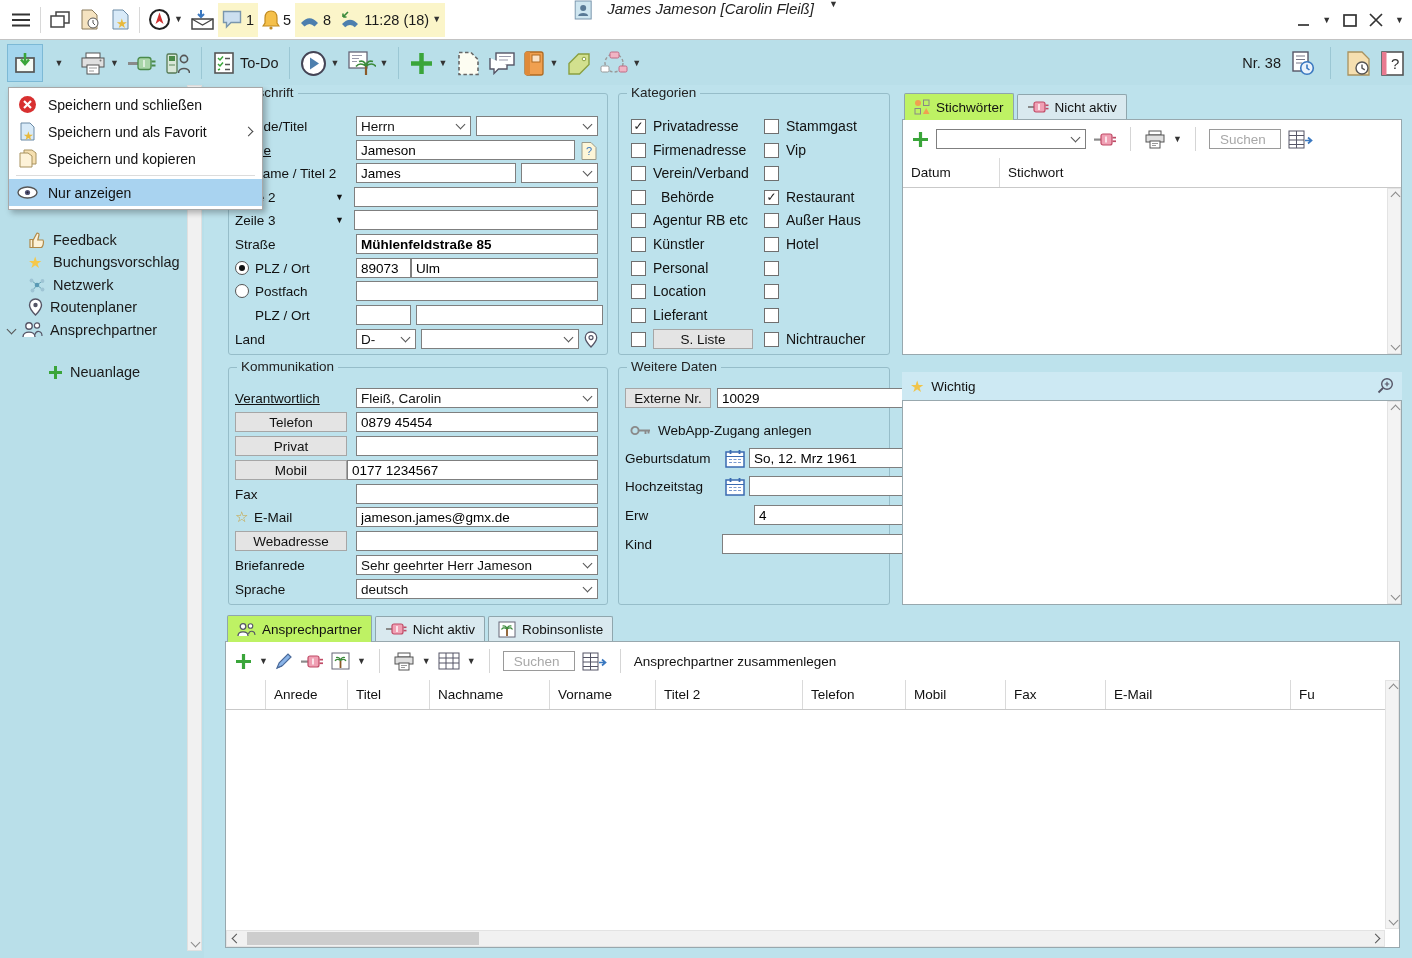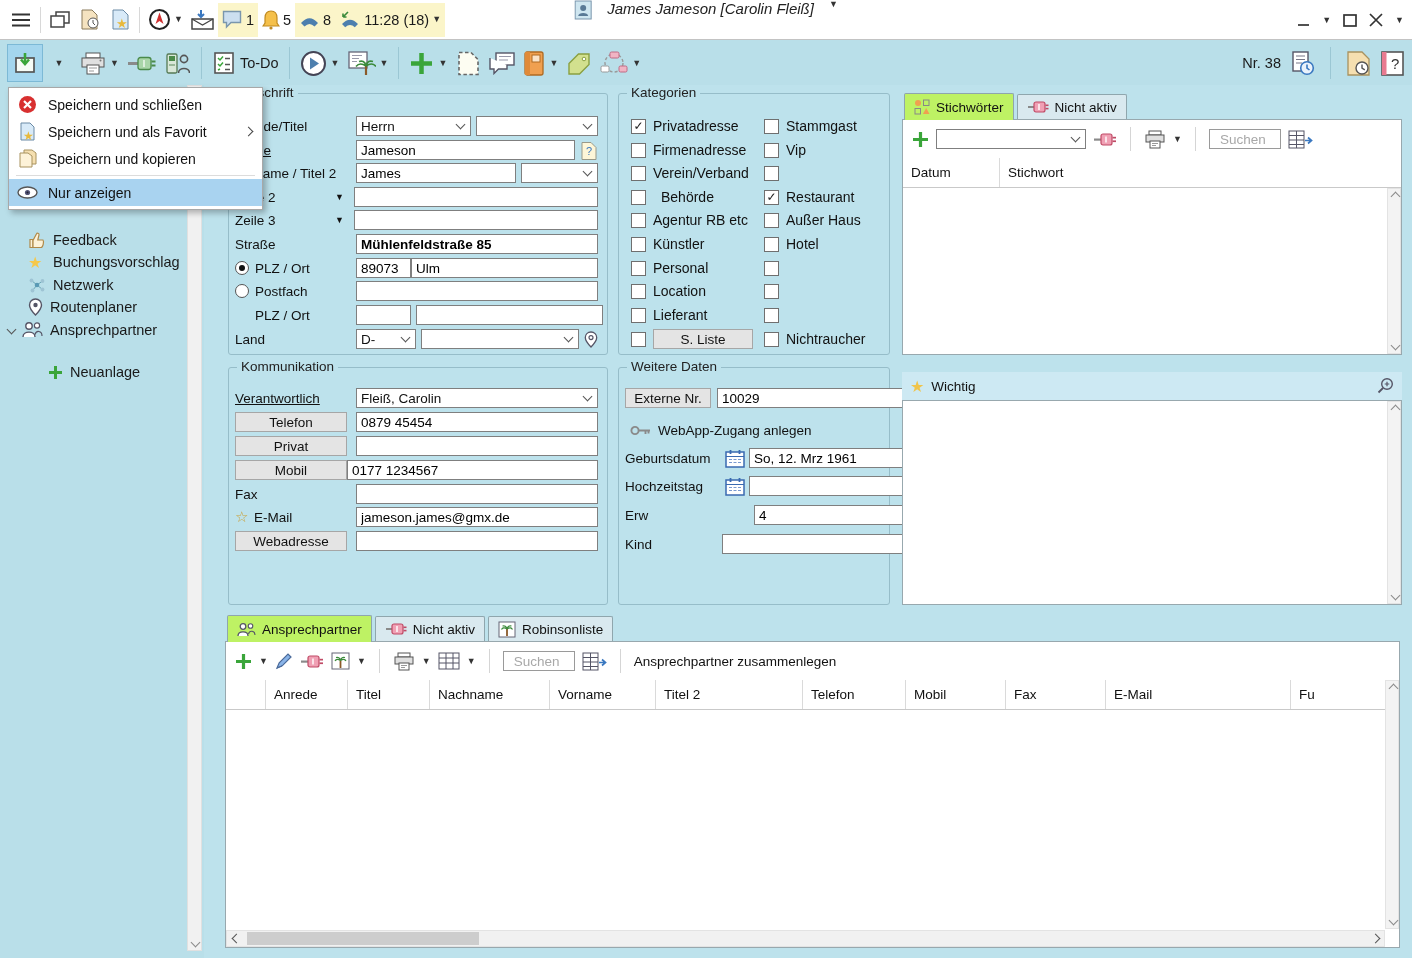--- a/index.html
+++ b/index.html
@@ -737,20 +737,34 @@
     </div>
     <div class="grow" style="top:139px;">
       <span style="width:19px; color:#c9a23c; font-size:15px;">☆</span>
       <span class="lab" style="width:102px;">E-Mail</span>
       <input class="inp" style="flex: 1 1 0%;" value="jameson.james@gmx.de">
     </div>
     <div class="grow" style="top:163px;">
       <span class="gbtn" style="width:112px;">Webadresse</span>
       <input class="inp" style="flex: 1 1 0%; margin-left: 9px;" value="">
     </div>
+    <div class="grow" style="top:187px;">
+      <span class="lab" style="width:121px;">Briefanrede</span>
+      <div class="sel" style="flex:1;">
+          <span>Sehr geehrter Herr Jameson</span>
+          <span class="chev"></span>
+        </div>
+    </div>
+    <div class="grow" style="top:211px;">
+      <span class="lab" style="width:121px;">Sprache</span>
+      <div class="sel" style="flex:1;">
+          <span>deutsch</span>
+          <span class="chev"></span>
+        </div>
+    </div>
   </div>
 
   <div class="group" style="left:414px; top:282px; width:272px; height:238px;">
     <span class="gtitle">Weitere Daten</span>
     <div class="grow" style="top:20px;">
       <span class="gbtn" style="width:86px;">Externe Nr.</span>
       <input class="inp" style="flex: 1 1 0%; margin-left: 6px;" value="10029">
     </div>
     <div class="grow" style="top:52px;">
       <span style="margin-left:5px;">

